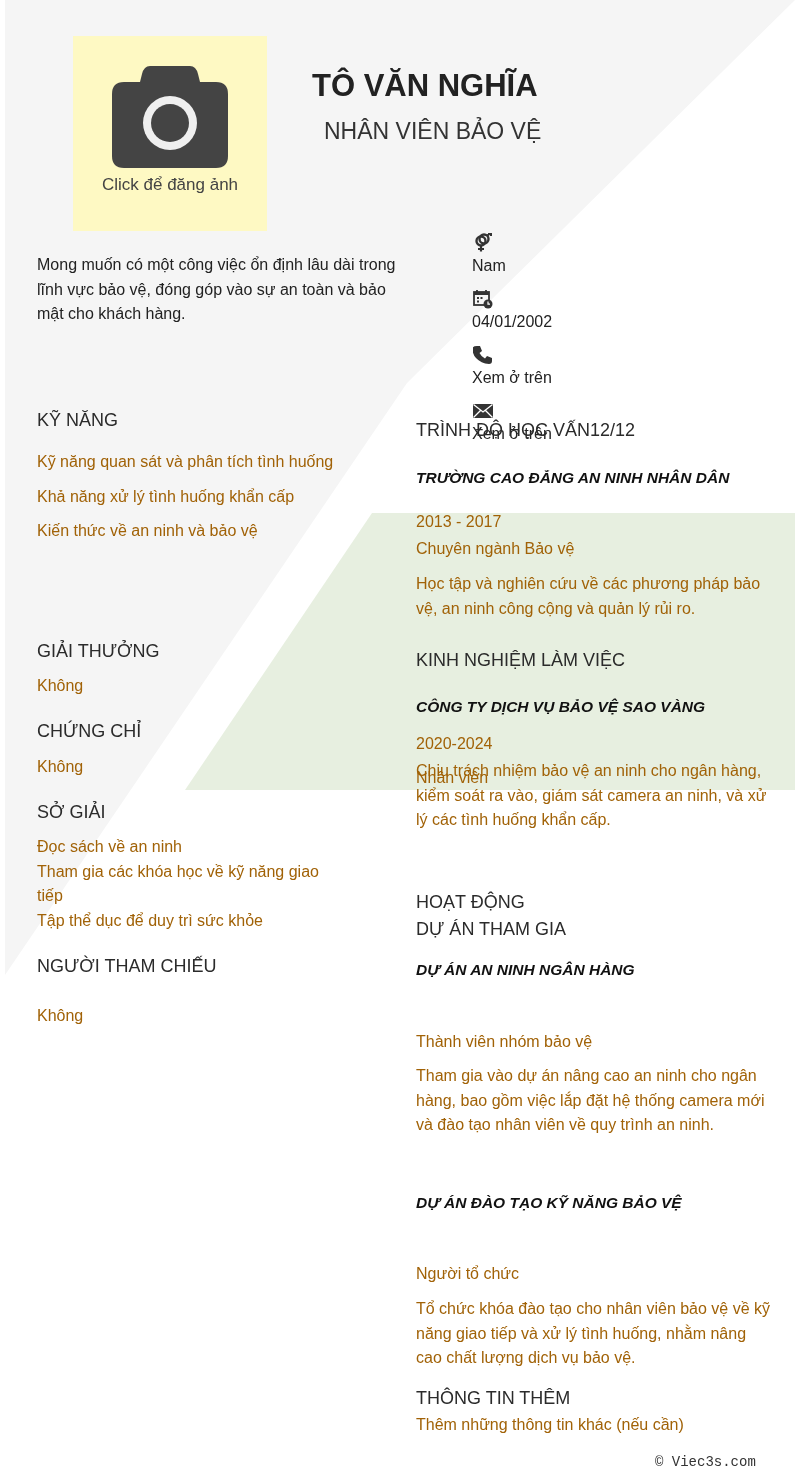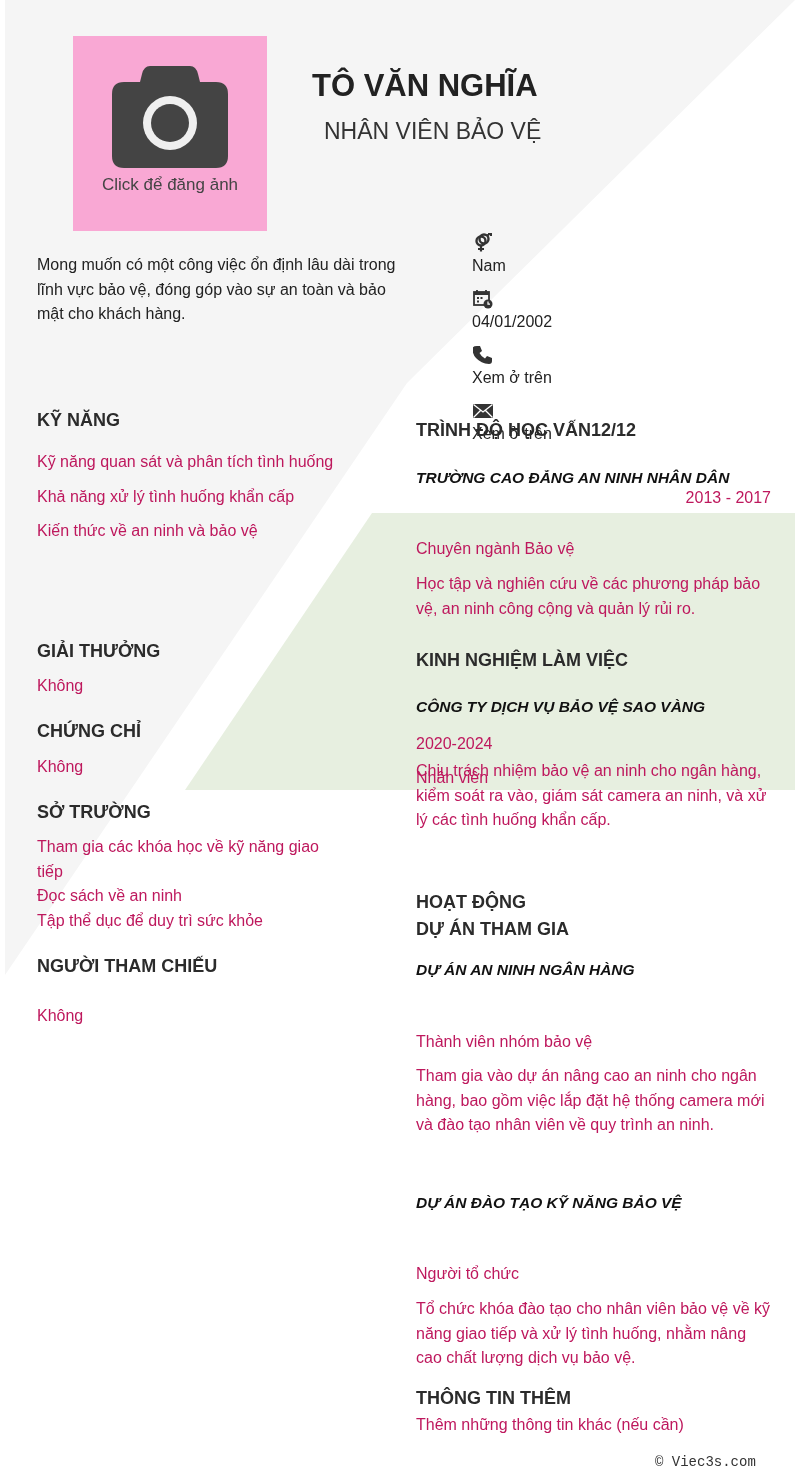--- a/index.html
+++ b/index.html
@@ -1,31 +1,31 @@
 <!DOCTYPE html>
 <html><head>
 <meta charset="utf-8">
 <style>
   html, body { margin:0; padding:0; }
   body { width:800px; height:1477px; position:relative; background:#ffffff; overflow:hidden;
          font-family:"Liberation Sans", "DejaVu Sans", sans-serif; color:#222; }
   .bg { position:absolute; left:0; top:0; width:800px; height:1477px; z-index:0; }
   .layer { position:absolute; z-index:1; }
-  .photo { left:73px; top:36px; width:194px; height:195px; background:#f9a8d4; }
+  .photo { left:73px; top:36px; width:194px; height:195px; background:#fef9c3; }
   .photo svg { position:absolute; left:39px; top:30px; }
   .photo .cap { position:absolute; left:0; width:194px; top:139px; text-align:center;
                 font-size:17px; color:#444; }
   .name { left:312px; top:68px; font-size:31px; font-weight:bold; color:#222; letter-spacing:0px; }
   .title { left:324px; top:118px; font-size:23px; color:#333; }
   .objective { left:37px; top:253px; width:365px; font-size:16px; line-height:24.5px; color:#222; }
   .info { left:472px; top:232px; width:290px; }
   .info-row { display:flex; align-items:flex-start; margin-bottom:10px; font-size:16px; line-height:24px;flex-direction:column; }
   .info-row .ic { width:22px; height:22px; margin-right:9px; display:flex; align-items:center; justify-content:center; flex:0 0 22px; }
-  .h { font-size:18px; font-weight:bold; color:#2b2b2b; }
-  .t { font-size:16px; line-height:24.5px; color:#be185d; }
+  .h { font-size:18px; font-weight:normal; color:#2b2b2b; }
+  .t { font-size:16px; line-height:24.5px; color:#a16207; }
   .sub { font-size:15.5px; font-weight:bold; color:#111;font-style:italic; }
   .left { left:37px; width:300px; }
   .right { left:416px; width:355px; }
   .justify { text-align:justify; }
   .footer { left:655px; top:1454px; font-family:"Liberation Mono", "DejaVu Sans Mono", monospace; font-size:14px; color:#333; }
 </style>
 </head>
 <body>
 
 <svg class="bg" viewBox="0 0 800 1477" width="800" height="1477">
@@ -98,33 +98,33 @@
   <div class="t" style="margin-bottom:10px;">Khả năng xử lý tình huống khẩn cấp</div>
   <div class="t">Kiến thức về an ninh và bảo vệ</div>
 </div>
 
 <div class="layer left h" style="top:641px;">GIẢI THƯỞNG</div>
 <div class="layer left t" style="top:674px;">Không</div>
 
 <div class="layer left h" style="top:721px;">CHỨNG CHỈ</div>
 <div class="layer left t" style="top:755px;">Không</div>
 
-<div class="layer left h" style="top:802px;">SỞ TRƯỜNG</div>
+<div class="layer left h" style="top:802px;">SỞ GIẢI</div>
 <div class="layer left" style="top:835px; width:310px;">
+  <div class="t">Đọc sách về an ninh</div>
   <div class="t">Tham gia các khóa học về kỹ năng giao tiếp</div>
-  <div class="t">Đọc sách về an ninh</div>
   <div class="t">Tập thể dục để duy trì sức khỏe</div>
 </div>
 
 <div class="layer left h" style="top:956px;">NGƯỜI THAM CHIẾU</div>
 <div class="layer left t" style="top:1004px;">Không</div>
 
 <div class="layer right h" style="top:420px;">TRÌNH ĐỘ HỌC VẤN12/12</div>
 <div class="layer right sub" style="top:469px;">TRƯỜNG CAO ĐẲNG AN NINH NHÂN DÂN</div>
-<div class="layer right t" style="top:486px;text-align:right;">2013 - 2017</div>
+<div class="layer right t" style="top:510px;">2013 - 2017</div>
 <div class="layer right t" style="top:537px;">Chuyên ngành Bảo vệ</div>
 <div class="layer right t" style="top:572px;">Học tập và nghiên cứu về các phương pháp bảo vệ, an ninh công cộng và quản lý rủi ro.</div>
 
 <div class="layer right h" style="top:650px;">KINH NGHIỆM LÀM VIỆC</div>
 <div class="layer right sub" style="top:698px;">CÔNG TY DỊCH VỤ BẢO VỆ SAO VÀNG</div>
 <div class="layer right t" style="top:732px;">2020-2024</div>
 <div class="layer right t" style="top:766px;">Nhân viên</div>
 <div class="layer right t" style="top:759px;">Chịu trách nhiệm bảo vệ an ninh cho ngân hàng, kiểm soát ra vào, giám sát camera an ninh, và xử lý các tình huống khẩn cấp.</div>
 
 <div class="layer right h" style="top:892px;">HOẠT ĐỘNG</div>

